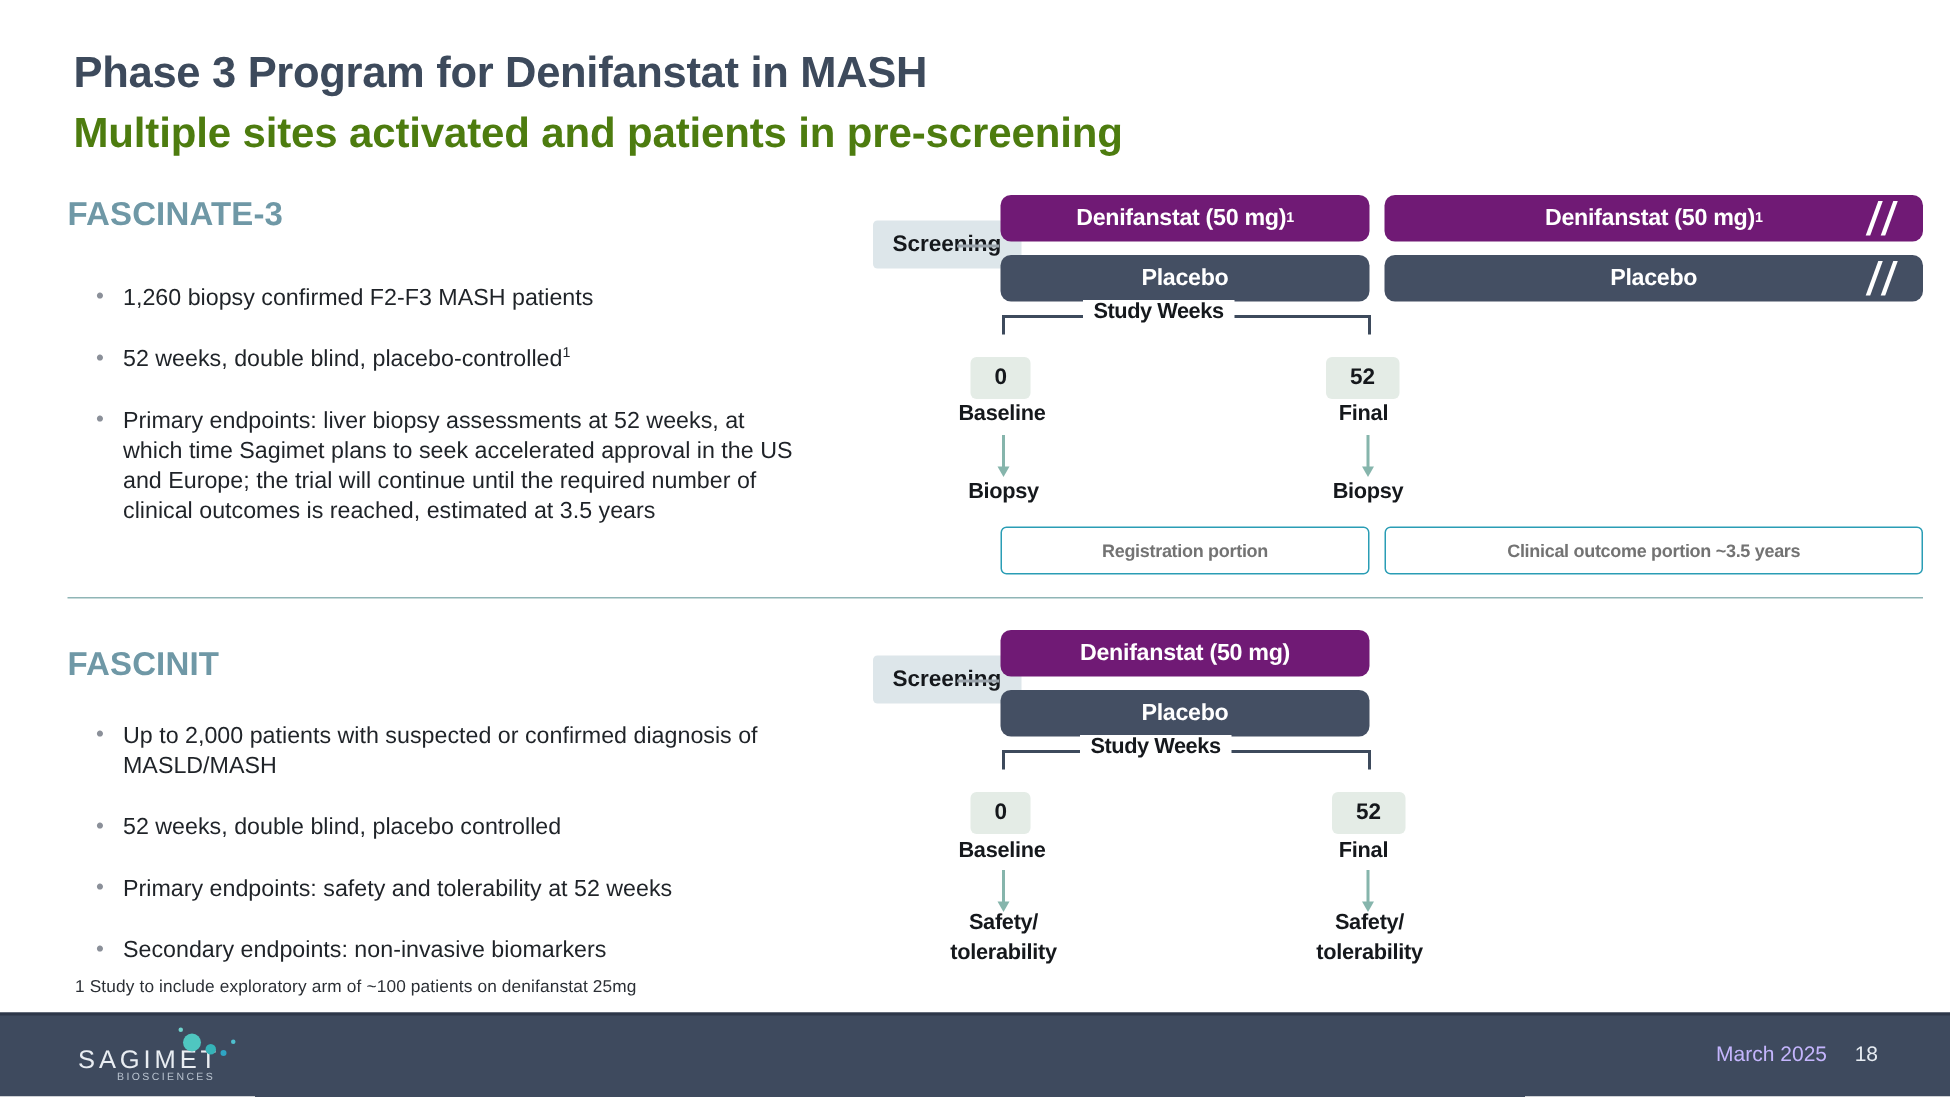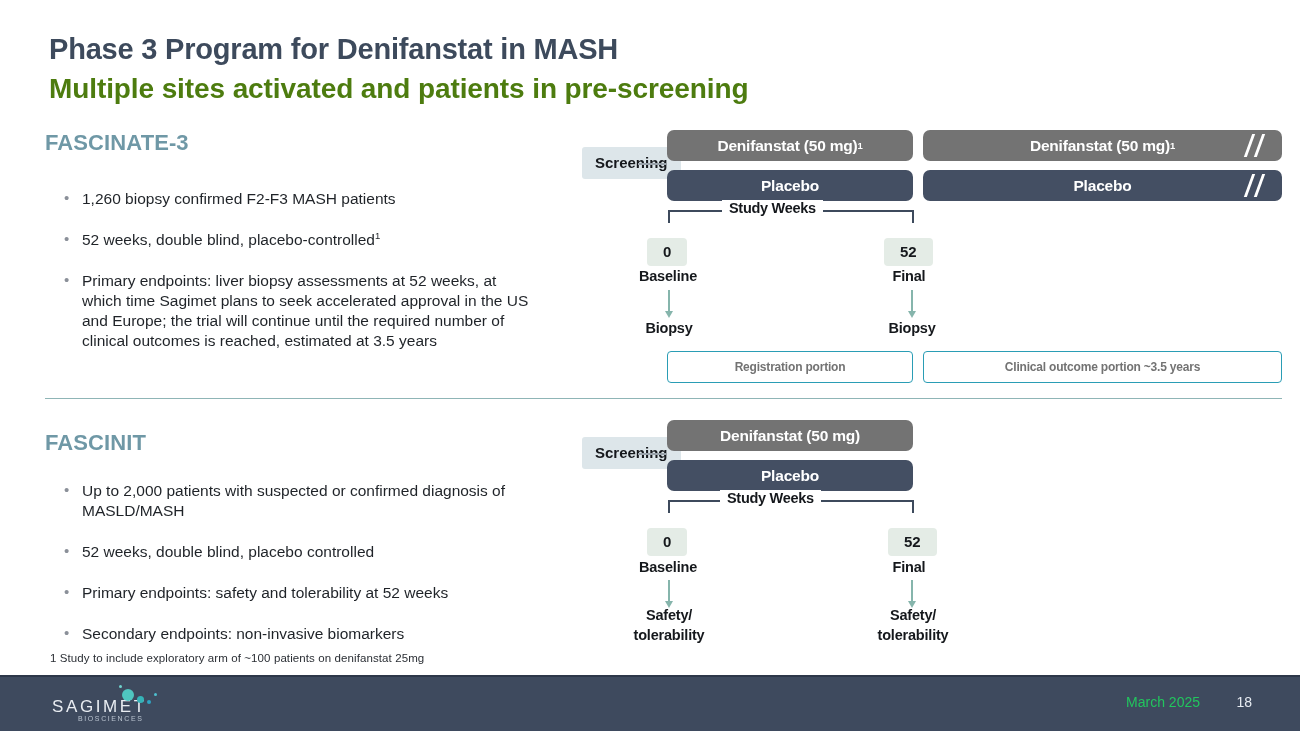--- a/index.html
+++ b/index.html
@@ -68,21 +68,21 @@
     position: absolute; height: 2px; background: #9aa3ab;
   }
 
   .arm-bar {
     position: absolute; border-radius: 7px;
     color: #ffffff; font-size: 15.5px; font-weight: bold;
     display: flex; align-items: center; justify-content: center;
     white-space: nowrap; letter-spacing: -0.2px;
     overflow: visible;
   }
-  .arm-bar.treat { background: #737373; }
+  .arm-bar.treat { background: #701a75; }
   .arm-bar.placebo { background: #444f63; }
   .arm-bar sup { font-size: 9.5px; vertical-align: super; }
 
   
   .break-marks {
     position: absolute; right: 14px; top: 0; bottom: 0; width: 22px;
     pointer-events: none;
   }
   .break-marks i {
     position: absolute; top: 4px; bottom: 4px; width: 3px;
@@ -164,22 +164,22 @@
   }
   .logo-dots { position: absolute; left: 64px; top: 0px; width: 60px; height: 24px; }
   .logo-dots span { position: absolute; border-radius: 50%; display: block; }
   .d1 { width: 12px; height: 12px; background: #4fc6c0; left: 6px; top: 4px; }
   .d2 { width: 7px; height: 7px;  background: #35b3b8; left: 21px; top: 11px; }
   .d3 { width: 4px; height: 4px;  background: #2fa5c4; left: 31px; top: 15px; }
   .d4 { width: 3px; height: 3px;  background: #6fd3cd; left: 3px;  top: 0px; }
   .d5 { width: 3px; height: 3px;  background: #4ec0cf; left: 38px; top: 8px; }
 
   .footer-date {
-    position: absolute; right: 100px; top: 19px;
-    font-size: 14px; color: #22c55e; white-space: nowrap;
+    position: absolute; right: 82px; top: 19px;
+    font-size: 14px; color: #c4b5fd; white-space: nowrap;
   }
   .footer-page {
     position: absolute; right: 48px; top: 19px;
     font-size: 14px; color: #e7ecf2; white-space: nowrap;
   }
 </style>
 </head>
 <body>
 
 <div class="slide">

